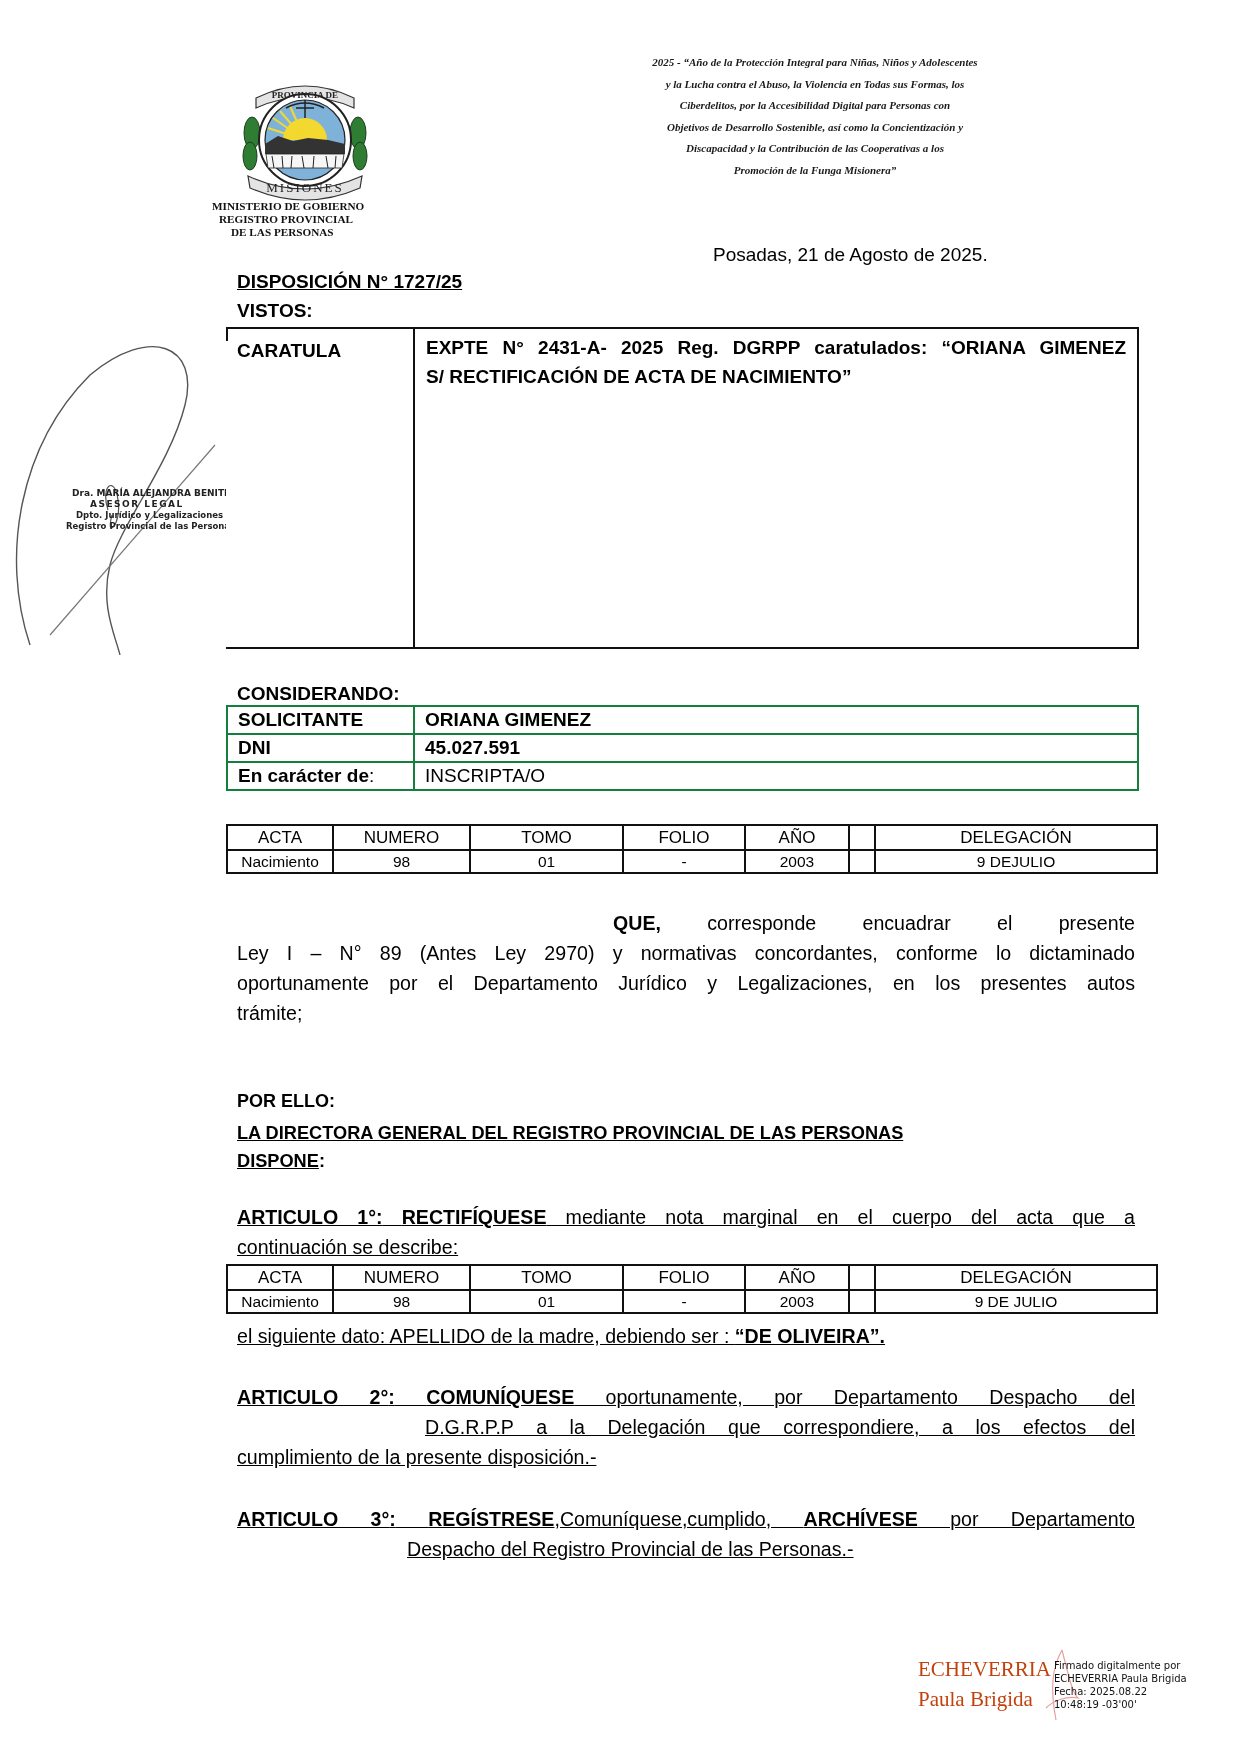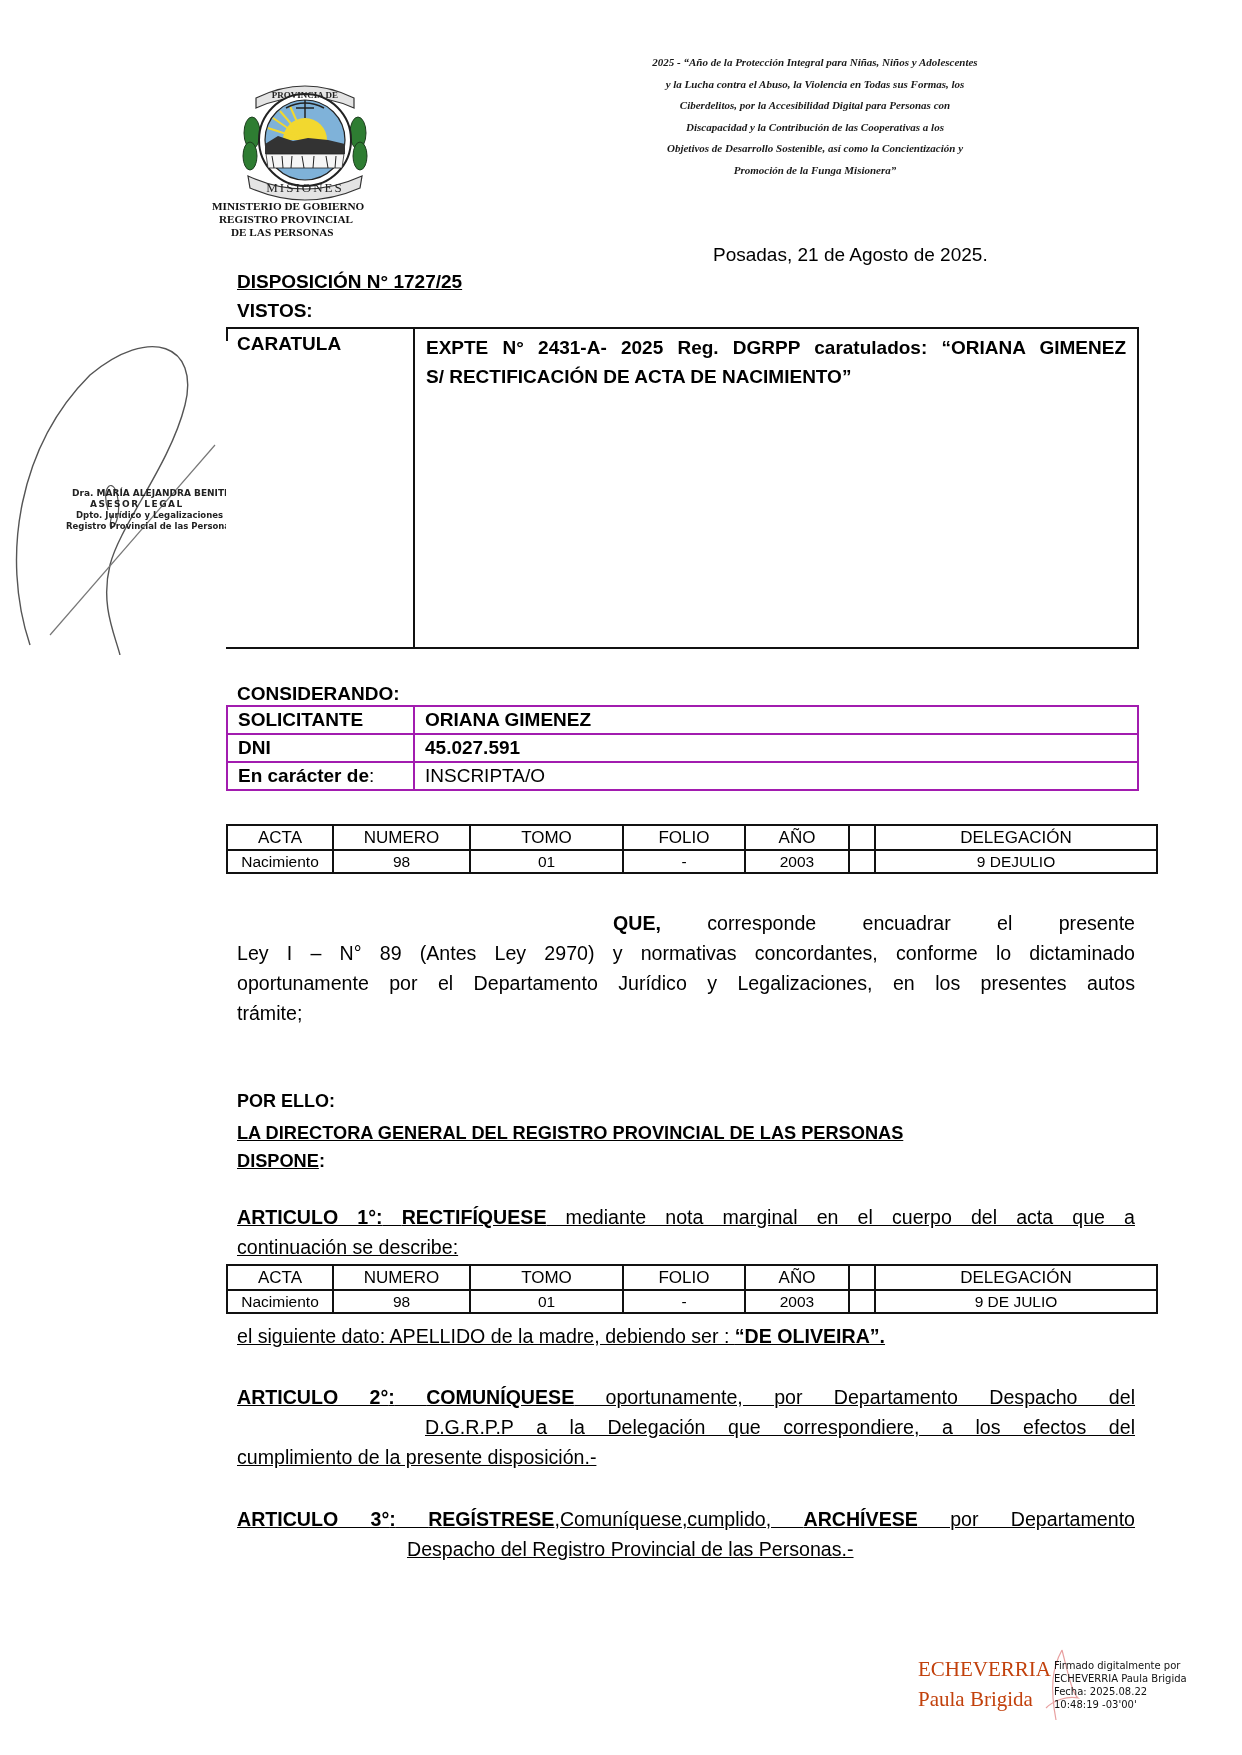--- a/index.html
+++ b/index.html
@@ -21,28 +21,28 @@
   .disp-title { left:237px; top:271px; font-size:19px; font-weight:bold; text-decoration:underline; white-space:nowrap; }
   .vistos { left:237px; top:300px; font-size:19px; font-weight:bold; white-space:nowrap; }
 
   
   .hand-sig { left:0px; top:325px; width:226px; height:330px; }
 
   
   .caratula { left:226px; top:327px; width:913px; height:322px; border-top:2px solid #111; border-right:2px solid #111; border-bottom:2px solid #111; box-sizing:border-box; }
   .caratula .leftbar { position:absolute; left:0; top:0; width:2px; height:12px; background:#111; }
   .caratula .divider { position:absolute; left:187px; top:0; bottom:0; width:2px; background:#111; }
-  .caratula .label { position:absolute; left:11px; top:4px; font-size:19px; font-weight:bold; white-space:nowrap; }
+  .caratula .label { position:absolute; left:11px; top:11px; font-size:19px; font-weight:bold; white-space:nowrap; }
   .caratula .content { position:absolute; left:200px; top:4px; width:700px; font-size:19px; font-weight:bold; line-height:29px; }
 
   .considerando-title { left:237px; top:683px; font-size:19px; font-weight:bold; white-space:nowrap; }
 
   table { border-collapse:collapse; }
   .cons-table { position:absolute; left:226px; top:705px; width:913px; }
-  .cons-table td { border:2px solid #a21caf; font-size:19px; height:26px; padding:0 0 0 10px; box-sizing:border-box; line-height:26px; white-space:nowrap;margin-top:40px; }
+  .cons-table td { border:2px solid #15803d; font-size:19px; height:26px; padding:0 0 0 10px; box-sizing:border-box; line-height:26px; white-space:nowrap;margin-top:40px; }
   .cons-table td.lbl { width:187px; font-weight:bold; }
   .cons-table td.val { font-weight:bold; }
   .cons-table td.normal { font-weight:normal; }
 
   .acta-table { position:absolute; left:226px; width:930px; table-layout:fixed; }
   .acta-table td, .acta-table th { border:2px solid #111; text-align:center; padding:0; white-space:nowrap; overflow:hidden; }
   .acta-table th { font-size:17px; font-weight:normal; height:23px; line-height:22px; }
   .acta-table td { font-size:15.5px; font-weight:normal; height:21px; line-height:20px; }
   .acta1 { top:824px; }
   .acta2 { top:1264px; }
@@ -63,22 +63,22 @@
   .sig-info { left:1054px; top:1659px; font-family:"DejaVu Sans", sans-serif; font-size:10px; line-height:13px; color:#111; white-space:nowrap; }
   .sig-mark { left:1042px; top:1648px; width:40px; height:75px; }
 </style>
 </head>
 <body>
 
 <div class="abs motto">
   <div>2025 - “Año de la Protección Integral para Niñas, Niños y Adolescentes</div>
   <div>y la Lucha contra el Abuso, la Violencia en Todas sus Formas, los</div>
   <div>Ciberdelitos, por la Accesibilidad Digital para Personas con</div>
+  <div>Objetivos de Desarrollo Sostenible, así como la Concientización y</div>
   <div>Discapacidad y la Contribución de las Cooperativas a los</div>
-  <div>Objetivos de Desarrollo Sostenible, así como la Concientización y</div>
   <div>Promoción de la Funga Misionera”</div>
 </div>
 
 <svg class="abs logo" viewBox="0 0 134 124">
 
   <g>
     <ellipse cx="14" cy="55" rx="8" ry="16" fill="#2e7d32" stroke="#1b3d1d" stroke-width="1"></ellipse>
     <ellipse cx="12" cy="78" rx="7" ry="14" fill="#2e7d32" stroke="#1b3d1d" stroke-width="1"></ellipse>
   </g>
   <g>

